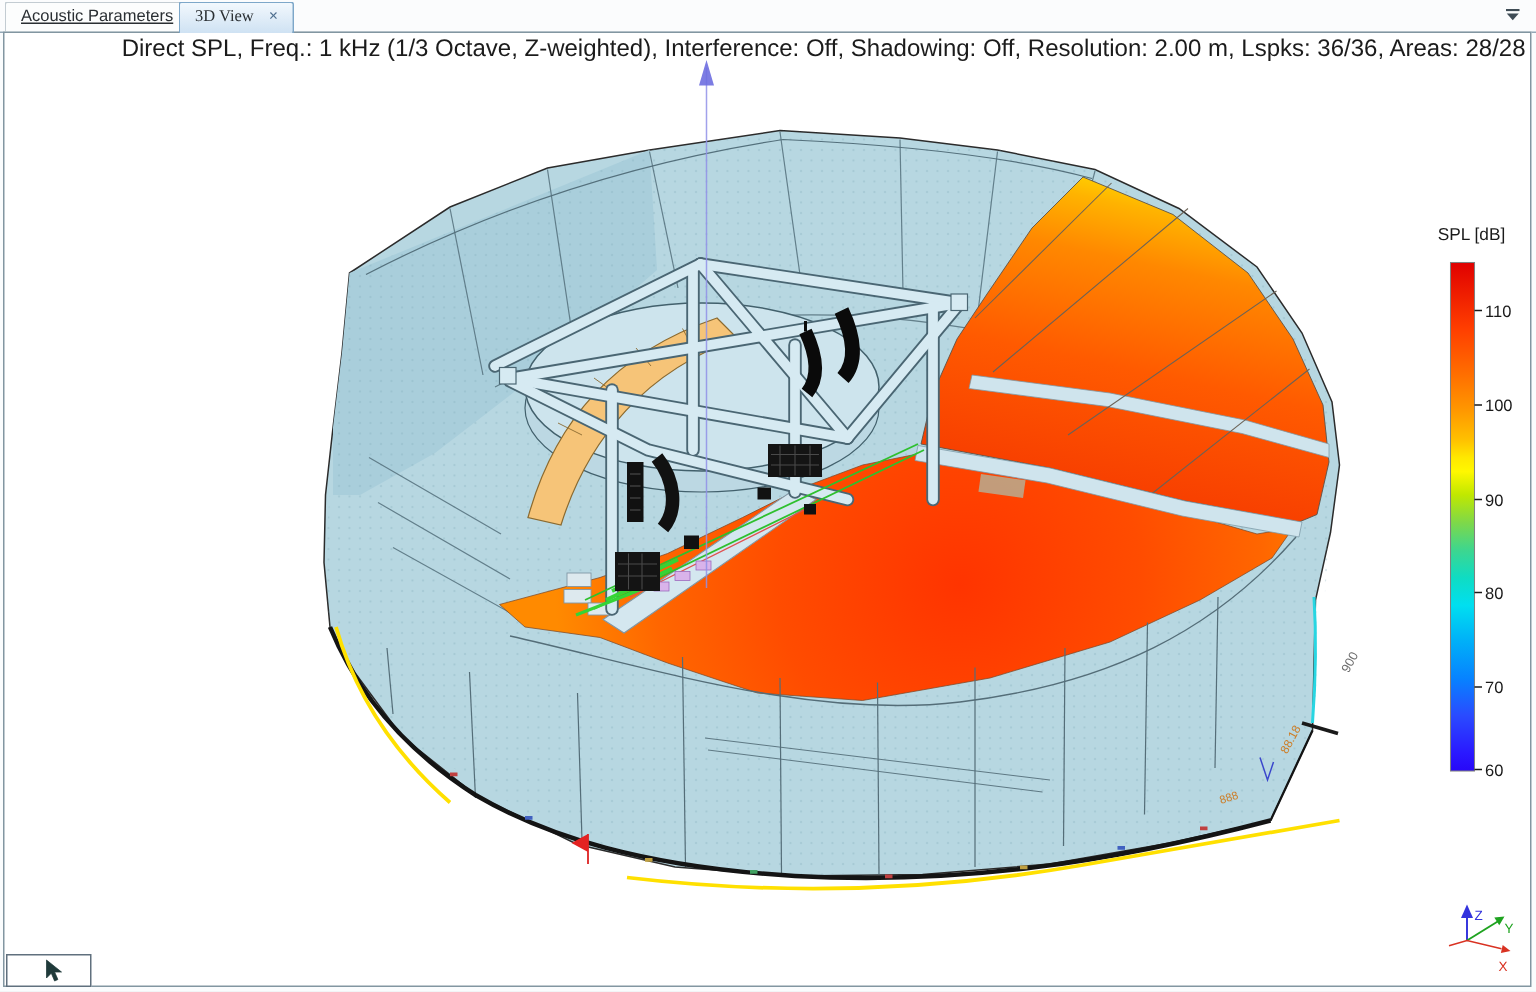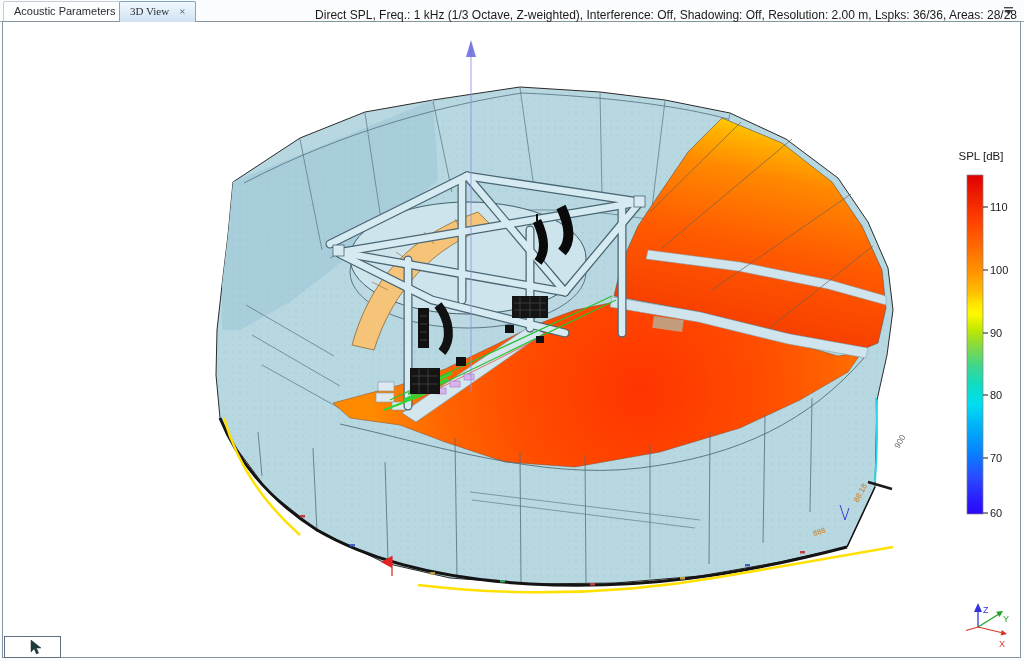--- a/index.html
+++ b/index.html
@@ -8,34 +8,34 @@
   .tabbar{position:absolute;left:0;top:0;width:1024px;height:21px;background:#fbfcfd;}
   .tabbar-underline{position:absolute;left:0;top:21px;width:1024px;height:1px;background:#93a7b6;}
   .tab{position:absolute;top:1px;height:19px;line-height:19px;font-size:11px;color:#2a2f33;
        padding:0 10px;border:1px solid #c3ccd2;border-bottom:none;background:#fcfdfd;
        border-radius:2px 2px 0 0;white-space:nowrap;cursor:default;}
   .tab.active{background:linear-gradient(#f2f8fd,#cfe2f3);border-color:#7da7c9;height:20px;z-index:3;font-family:Liberation Serif, serif;}
   .tab .close{display:inline-block;margin-left:10px;color:#4f6f8f;font-size:11px;font-weight:bold;}
   .pinbtn{position:absolute;right:8px;top:4px;width:14px;height:12px;}
   .panel{position:absolute;left:2px;top:21px;width:1019px;height:637px;background:#ffffff;
          border:1px solid #8296a1;box-sizing:border-box;}
-  .status{position:absolute;right:7px;top:8px;font-size:12px;color:#1b1b1b;z-index:4;}
+  .status{position:absolute;right:7px;top:24px;font-size:16px;color:#1b1b1b;z-index:4;}
   .scene{position:absolute;left:0;top:0;width:1024px;height:661px;z-index:2;}
   svg text{font-family:"Liberation Sans",sans-serif;}
   .toolbox{position:absolute;left:4px;top:636px;width:57px;height:22px;background:#ffffff;
            border:1px solid #60707e;box-sizing:border-box;z-index:5;}
 </style>
 </head>
 <body>
 
 <div class="screen">
 
   <div class="tabbar">
     <div class="tabbar-underline"></div>
-    <div class="tab" style="left:3px;width:112px;">
+    <div class="tab" style="left:3px;width:112px;text-decoration:underline;">
       <span>Acoustic Parameters</span>
     </div>
     <div class="tab active" style="left:119px;">
       <span>3D View</span><span class="close">×</span>
     </div>
     <div class="pinbtn">
       <svg width="14" height="12" viewBox="0 0 14 12">
         <rect x="2" y="1" width="9" height="1.4" fill="#3f4c55"></rect>
         <polygon points="2.5,4 10.5,4 6.5,8.5" fill="#3f4c55"></polygon>
       </svg>

